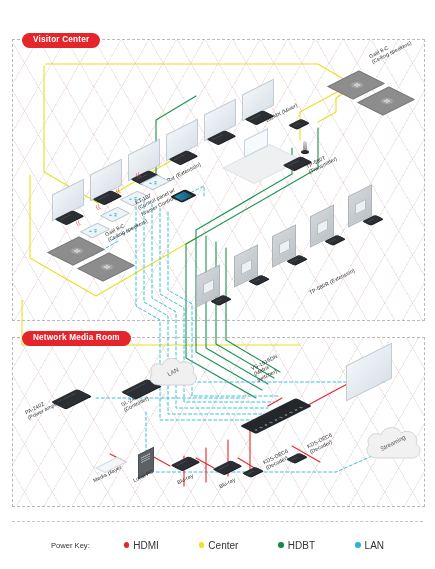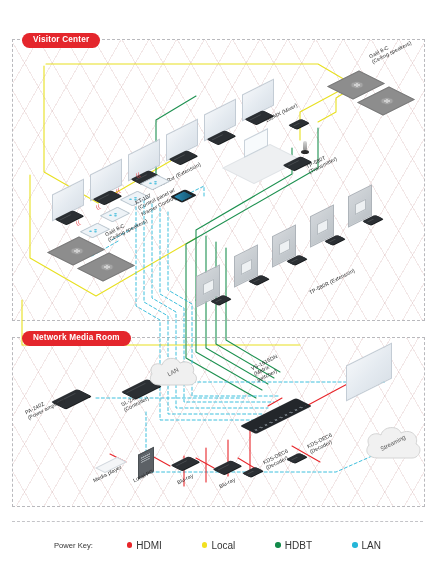--- a/index.html
+++ b/index.html
@@ -354,21 +354,21 @@
   <div class="legend">
     <span class="ck">Power Key:</span>
 
     <span class="item">
       <span class="dot" style="background:#e8252a"></span>
       <span>HDMI</span>
     </span>
 
     <span class="item">
       <span class="dot" style="background:#f2e020"></span>
-      <span>Local</span>
+      <span>Center</span>
     </span>
 
     <span class="item">
       <span class="dot" style="background:#128a4a"></span>
       <span>HDBT</span>
     </span>
 
     <span class="item">
       <span class="dot" style="background:#25b6d8"></span>
       <span>LAN</span>

